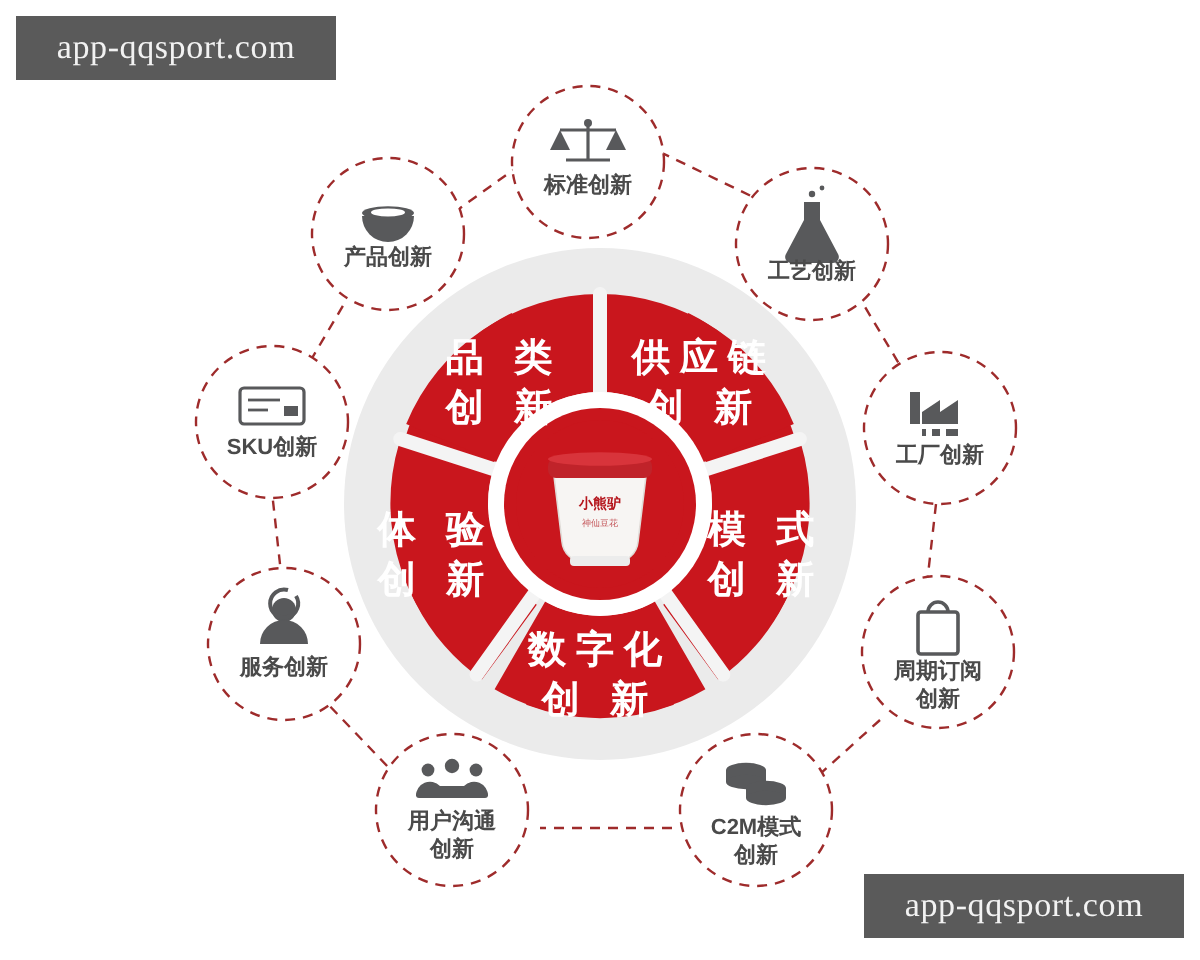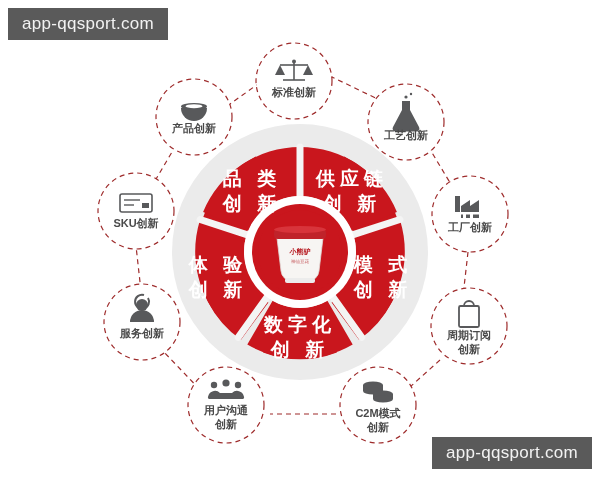--- a/index.html
+++ b/index.html
@@ -19,21 +19,21 @@
     position: absolute;
     left: 0; top: 0;
     width: 600px;
     height: 480px;
   }
 
   .wm {
     position: absolute;
     background: #5a5a5a;
     color: #f2f2f2;
-    font-family: Liberation Sans, sans-serif;
+    font-family: Liberation Serif, serif;
     font-size: 17px;
     letter-spacing: 0.3px;
     display: flex;
     align-items: center;
     justify-content: center;
     white-space: nowrap;
   }
   #wm-top {
     left: 8px; top: 8px;
     width: 160px; height: 32px;

